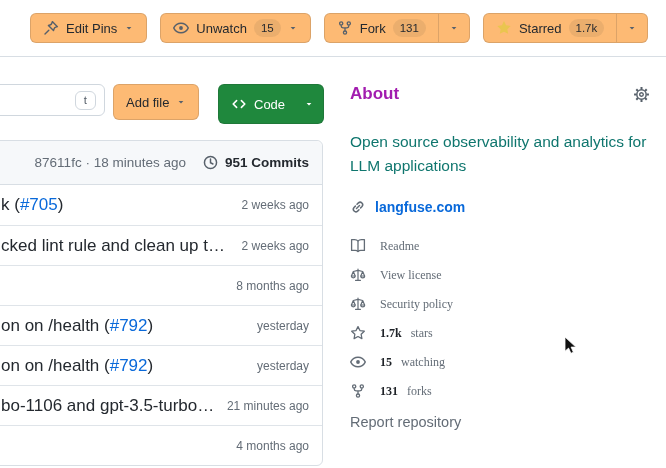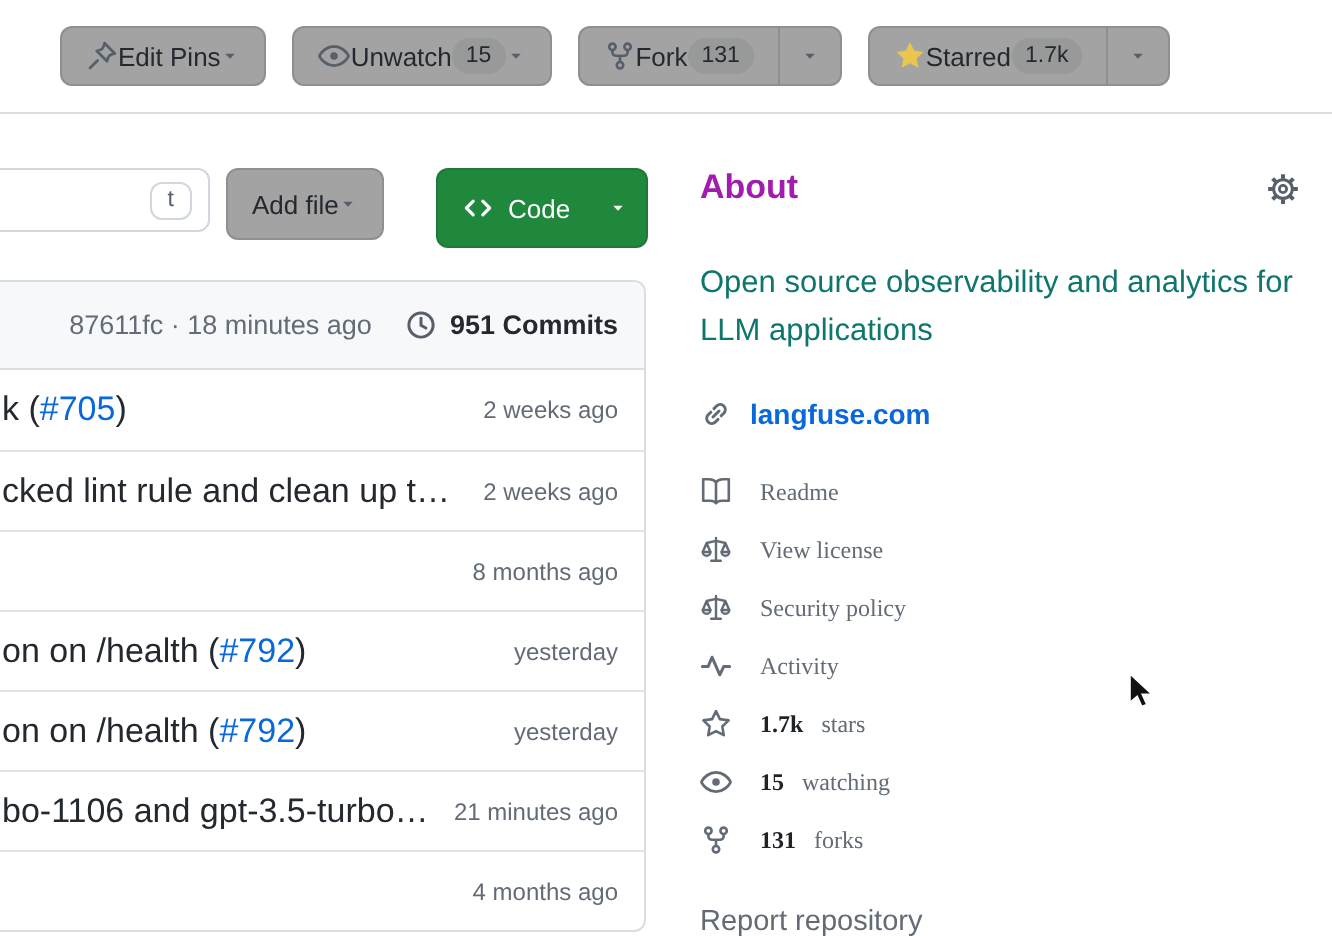--- a/index.html
+++ b/index.html
@@ -11,22 +11,22 @@
   }
   .ic{display:inline-block;vertical-align:middle;flex:none;}
 
   
   .topbar{
     position:absolute;top:0;left:0;right:0;height:56px;
     border-bottom:1px solid #d8dee4;background:#fff;
     display:flex;align-items:center;padding-left:30px;gap:13px;
   }
   .btn{
-    display:inline-flex;align-items:center;gap:0;height:30px;
-    padding:0 12px;background:#a3a3a3;border:1px solid rgba(31,35,40,0.15);
+    display:inline-flex;align-items:center;gap:7px;height:30px;
+    padding:0 12px;background:#fdba74;border:1px solid rgba(31,35,40,0.15);
     border-radius:6px;font-size:13px;font-weight:500;color:#24292f;
     box-sizing:border-box;cursor:pointer;white-space:nowrap;
   }
   .btn .glyph{color:#57606a;}
   .counter{
     background:rgba(31,35,40,0.08);border-radius:2em;padding:1px 7px;
     font-size:11.5px;font-weight:500;color:#24292f;line-height:16px;
   }
   .caret{width:10px;height:10px;color:#57606a;}
   .split{display:inline-flex;text-align:right;}
@@ -92,21 +92,21 @@
   .gear{color:#57606a;cursor:pointer;}
   .adesc{margin-top:26px;font-size:15.5px;line-height:24px;color:#0f766e;}
   .aweb{margin-top:21px;display:flex;align-items:center;gap:9px;}
   .aweb .glyph{color:#636c76;}
   .aweblink{color:#0969da;font-weight:700;font-size:14px;text-decoration:none;cursor:pointer;}
   .alist{margin-top:23px;}
   .aitem{display:flex;align-items:center;gap:14px;height:16px;
     margin-bottom:13px;color:#636c76;font-size:12px;cursor:pointer;font-family:Liberation Serif, serif;}
   .aitem .glyph{color:#636c76;}
   .acount{color:#1f2328;font-weight:700;margin-right:-5px;}
-  .report{margin-top:25px;color:#636c76;font-size:14.5px;cursor:pointer;}
+  .report{margin-top:15px;color:#636c76;font-size:14.5px;cursor:pointer;}
 
   .cursor{position:absolute;left:564px;top:336px;pointer-events:none;}
 </style>
 </head>
 <body>
 
 <svg width="0" height="0" style="position:absolute" aria-hidden="true">
   <symbol id="i-caret" viewBox="0 0 16 16">
       <path d="M4.2 6.2l3.8 4 3.8-4z" fill="currentColor"></path>
     </symbol>
@@ -322,26 +322,20 @@
       <span>View license</span>
     </div>
     <div class="aitem">
       <svg class="ic glyph" width="16" height="16">
           <use href="#i-law"></use>
         </svg>
       <span>Security policy</span>
     </div>
     <div class="aitem">
       <svg class="ic glyph" width="16" height="16">
-          <use href="#i-pulse"></use>
-        </svg>
-      <span>Activity</span>
-    </div>
-    <div class="aitem">
-      <svg class="ic glyph" width="16" height="16">
           <use href="#i-star-line"></use>
         </svg>
       <span class="acount">1.7k</span>
       <span>stars</span>
     </div>
     <div class="aitem">
       <svg class="ic glyph" width="16" height="16">
           <use href="#i-eye"></use>
         </svg>
       <span class="acount">15</span>

